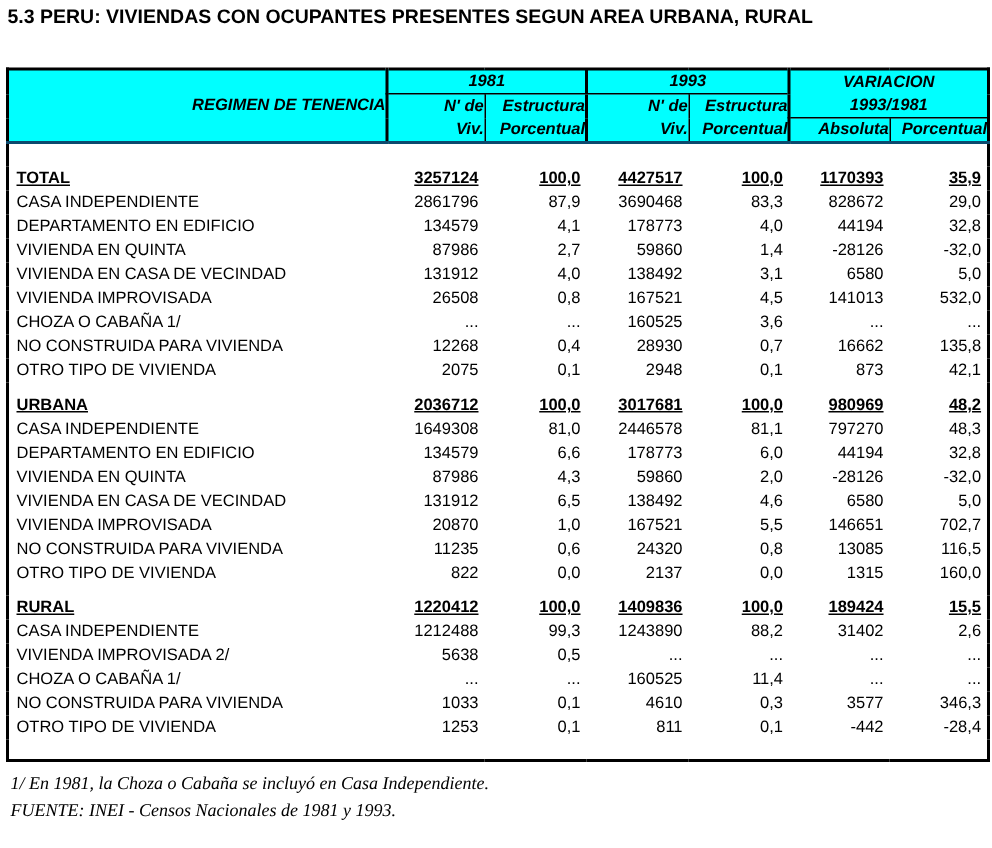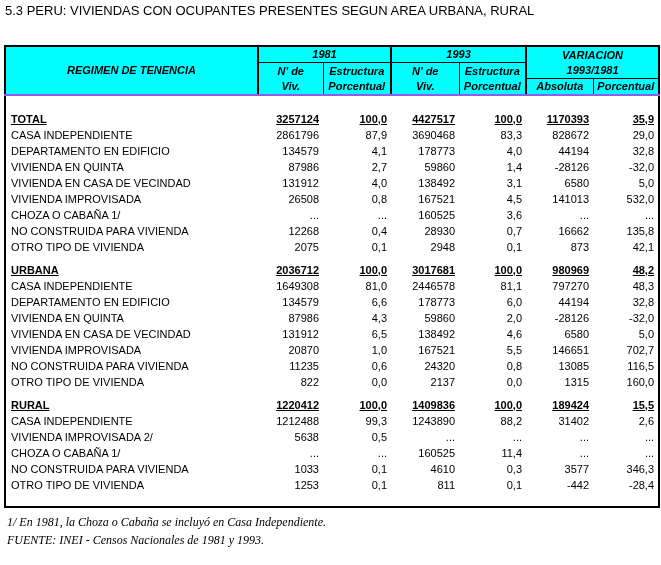--- a/index.html
+++ b/index.html
@@ -11,21 +11,21 @@
     background: #ffffff;
     color: #000000;
     font-family: "Liberation Sans", sans-serif;
     overflow: hidden;
   }
   .title {
     position: absolute;
     left: 5px;
     top: 2px;
     font-size: 13px;
-    font-weight: normal;
+    font-weight: bold;
     line-height: 17px;
     white-space: nowrap;
   }
   table.stats {
     position: absolute;
     left: 4px;
     top: 45px;
     width: 654px;
     border-collapse: collapse;
     table-layout: fixed;
@@ -39,21 +39,21 @@
     text-align: center;
     vertical-align: middle;
     padding: 0;
     line-height: 15px;
     font-style: italic;
   }
   thead tr { height: 16px; }
   .br1 { border-right: 1px solid #000; }
   .br2 { border-right: 2px solid #000; }
   .bb1 { border-bottom: 1px solid #000; }
-  .bb2 { border-bottom: 2px solid #8b5cf6; }
+  .bb2 { border-bottom: 2px solid #0c4a6e; text-align: right; }
   tbody td {
     font-size: 11px;
     height: 16px;
     line-height: 16px;
     padding: 0 4px 0 5px;
     white-space: nowrap;
     overflow: hidden;
   }
   td.num { text-align: right; }
   td.label { text-align: left; }

